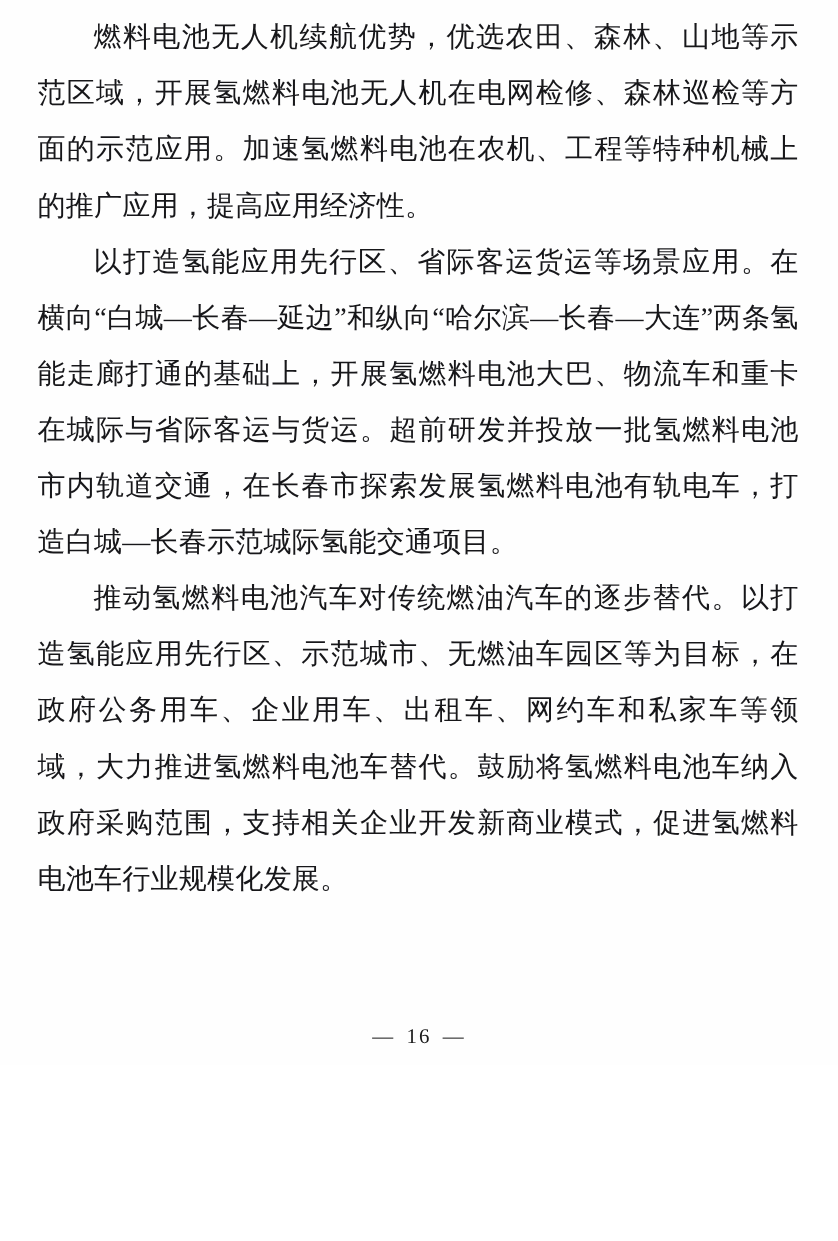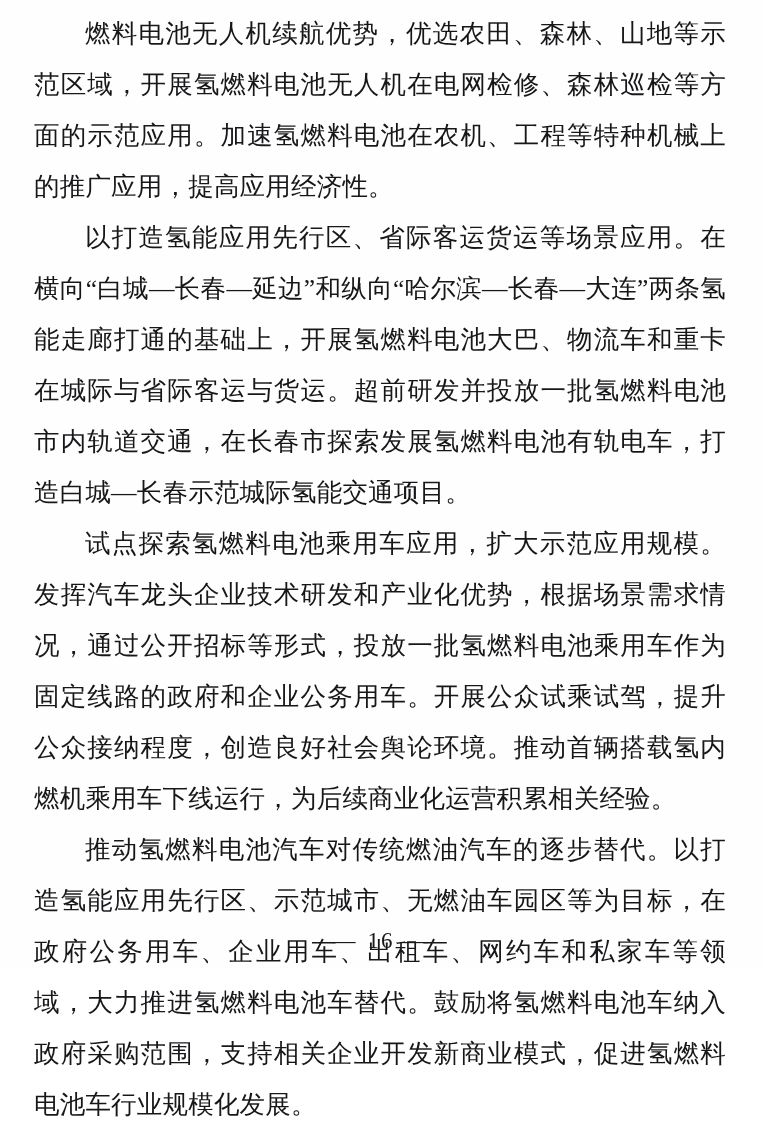--- a/index.html
+++ b/index.html
@@ -39,37 +39,36 @@
   }
   .para + .para {
     margin-top: 0;
   }
   .page-number {
     position: absolute;
     left: 0;
     right: 0;
     bottom: 14px;
     text-align: center;
-    font-size: 23px;
+    font-size: 19px;
     letter-spacing: 2px;
     color: #1a1a1a;
     font-family: "Liberation Serif", "DejaVu Serif", serif;
   }
   .page-number .dash {
     display: inline-block;
     padding: 0 10px;
   }
 </style>
 </head>
 <body>
 
 <div class="page">
   <div class="body-text">
     <p class="para">燃料电池无人机续航优势，优选农田、森林、山地等示范区域，开展氢燃料电池无人机在电网检修、森林巡检等方面的示范应用。加速氢燃料电池在农机、工程等特种机械上的推广应用，提高应用经济性。</p>
     <p class="para">以打造氢能应用先行区、省际客运货运等场景应用。在横向“白城—长春—延边”和纵向“哈尔滨—长春—大连”两条氢能走廊打通的基础上，开展氢燃料电池大巴、物流车和重卡在城际与省际客运与货运。超前研发并投放一批氢燃料电池市内轨道交通，在长春市探索发展氢燃料电池有轨电车，打造白城—长春示范城际氢能交通项目。</p>
-    <p class="para">试点探索氢燃料电池乘用车应用，扩大示范应用规模。发挥汽车龙头企业技术研发和产业化优势，根据场景需求情况，通过公开招标等形式，投放一批氢燃料电池乘用车作为固定线路的政府和企业公务用车。开展公众试乘试驾，提升公众接纳程度，创造良好社会舆论环境。推动首辆搭载氢内燃机乘用车下线运行，为后续商业化运营积累相关经验。</p>
     <p class="para">推动氢燃料电池汽车对传统燃油汽车的逐步替代。以打造氢能应用先行区、示范城市、无燃油车园区等为目标，在政府公务用车、企业用车、出租车、网约车和私家车等领域，大力推进氢燃料电池车替代。鼓励将氢燃料电池车纳入政府采购范围，支持相关企业开发新商业模式，促进氢燃料电池车行业规模化发展。</p>
 
   </div>
   <div class="page-number">
     <span class="dash">—</span><span>16</span><span class="dash">—</span>
   </div>
 </div>
 
 </body></html>

